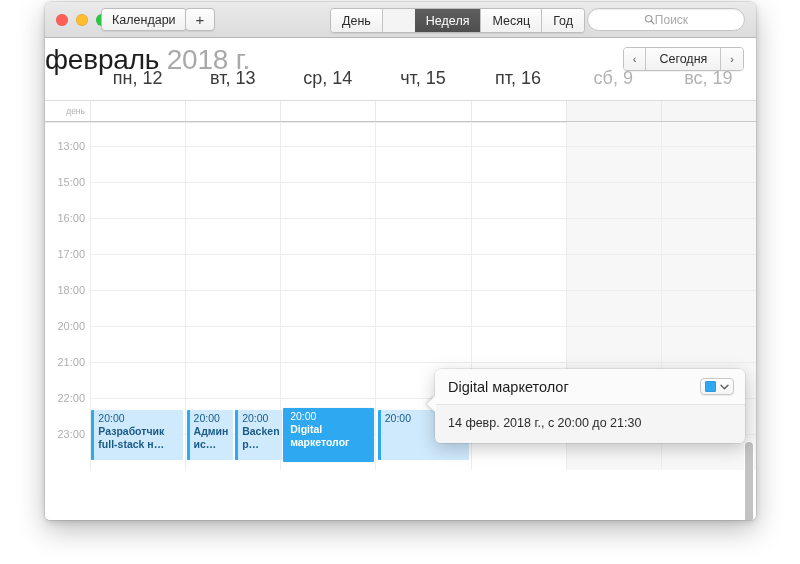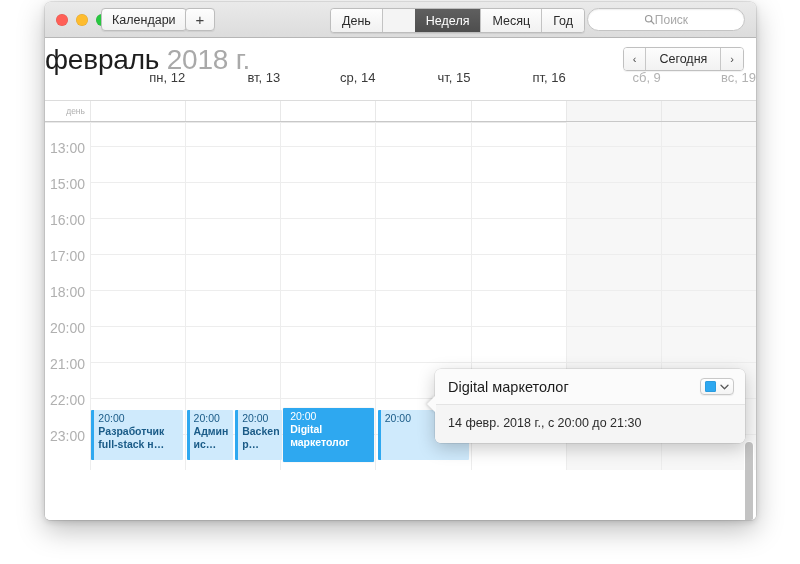--- a/index.html
+++ b/index.html
@@ -173,22 +173,22 @@
     position: absolute;
     left: 0;
     top: 29px;
     width: 100%;
     height: 28px;
     display: flex;
   }
   .gutter-head { width: 45px; flex: none; }
   .dayname {
     flex: 1 1 0;
-    text-align: right;
-    font-size: 13px;
+    text-align: center;
+    font-size: 18px;
     color: #3a3a3a;
     line-height: 22px;
   }
   .dayname.weekend { color: #b2b2b2; }
 
   
   .allday {
     position: relative;
     height: 21px;
     display: flex;
@@ -242,21 +242,21 @@
   }
   .hour-gutter {
     width: 45px;
     flex: none;
     position: relative;
   }
   .hour-label {
     position: absolute;
     right: 5px;
     top: -6px;
-    font-size: 14px;
+    font-size: 11px;
     color: #b0b0b0;
     white-space: nowrap;
   }
   .hour-cell {
     flex: 1 1 0;
     border-left: 1px solid #ededed;
     border-top: 1px solid #ededed;
     box-sizing: border-box;
   }
   .hour-cell.weekend { background: #f7f7f7; }

